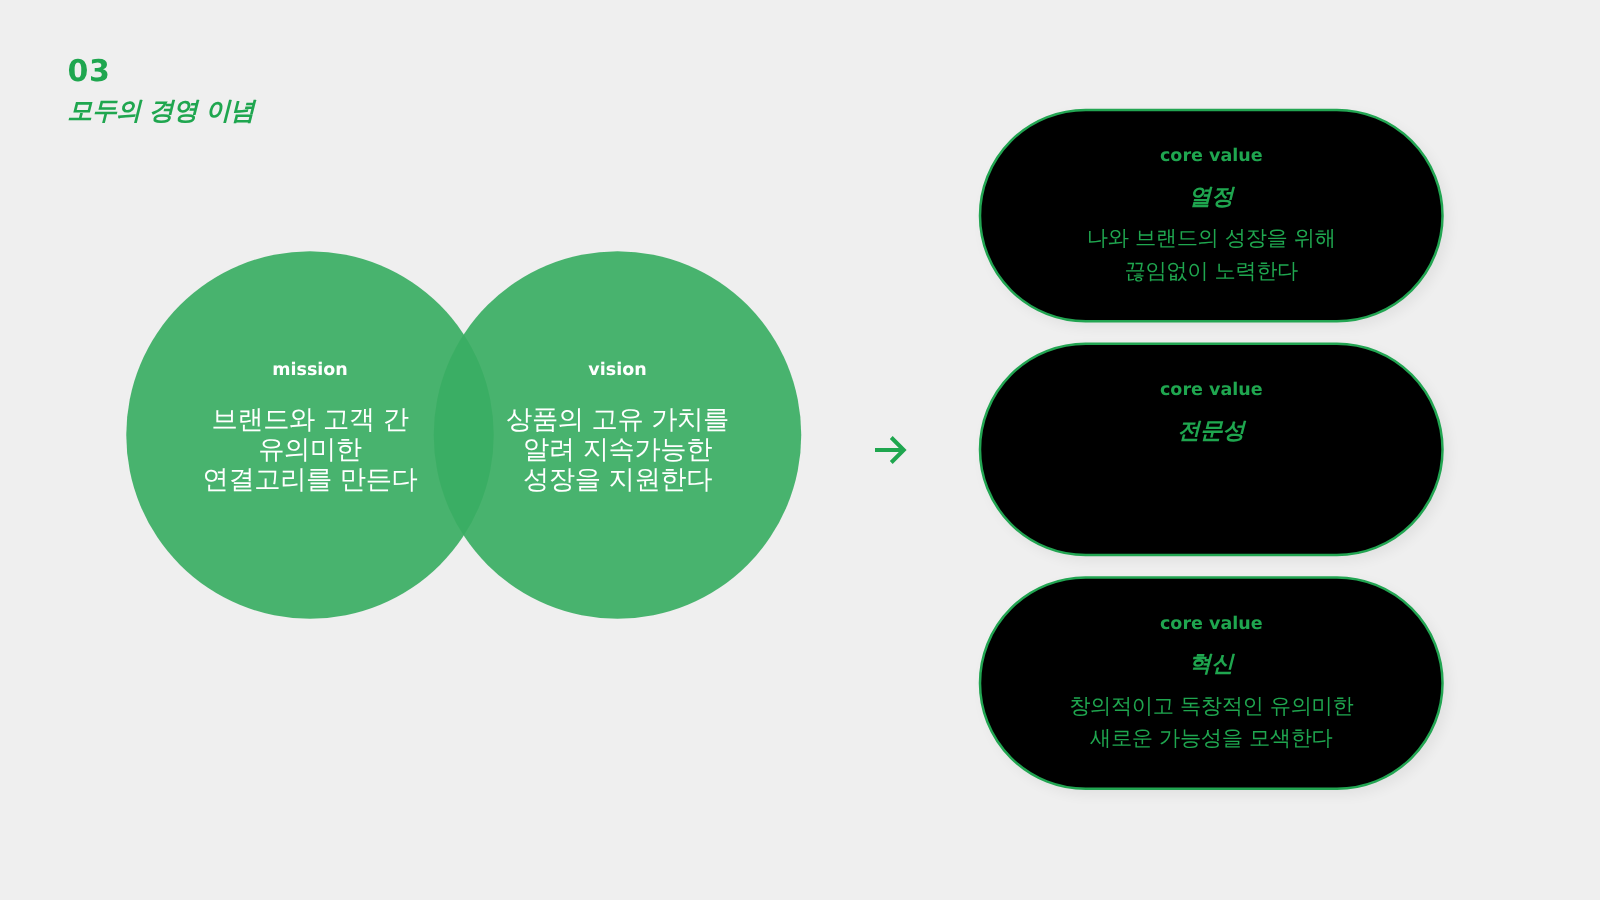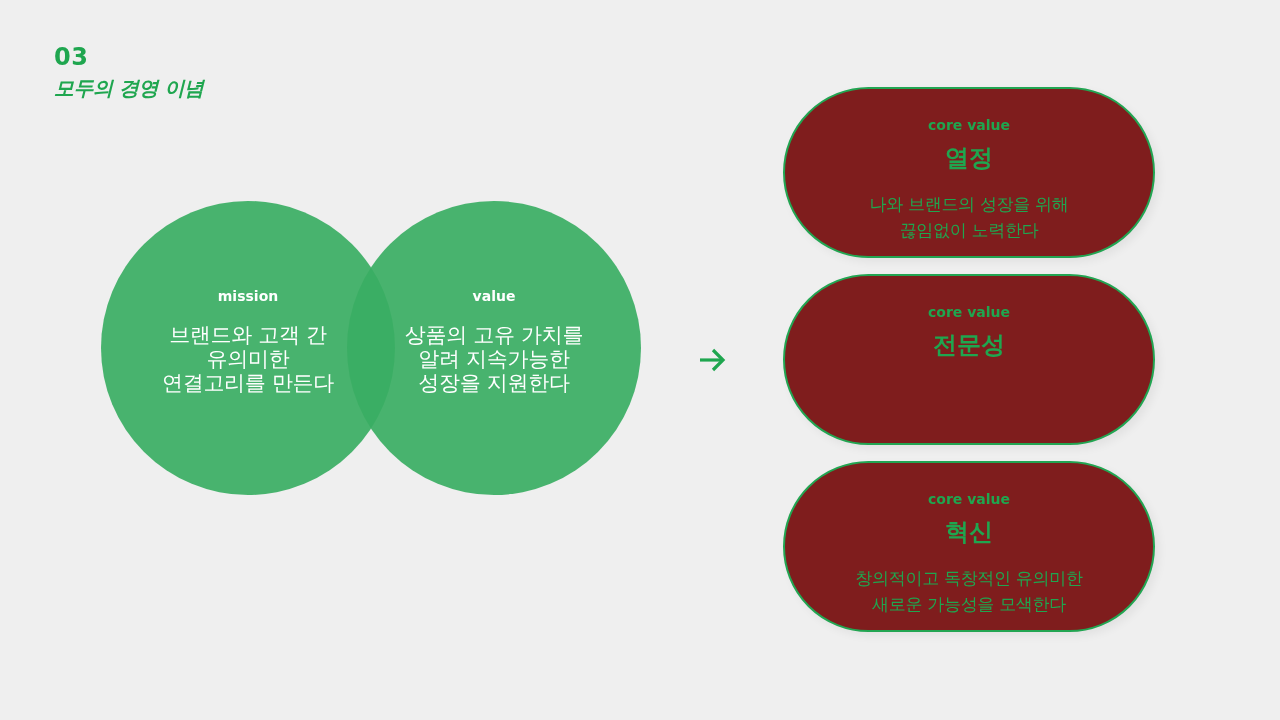--- a/index.html
+++ b/index.html
@@ -27,50 +27,50 @@
     }
     .circle-text.left { left: 101px; }
     .circle-text.right { left: 347px; }
     .circle-label { margin-top: 86px; font-size: 14px; font-weight: bold; line-height: 18px; }
     .circle-body { margin-top: 18px; font-size: 21px; line-height: 24px; letter-spacing: -0.3px; white-space: pre-line; }
 
     .arrow { position: absolute; left: 698px; top: 346px; width: 30px; height: 28px; }
 
     .pill {
       position: absolute; left: 783px; width: 372px; height: 171px;
-      border: 2px solid #22a552; border-radius: 86px; background: #7f1d1d;
+      border: 2px solid #22a552; border-radius: 86px; background: #000000;
       box-shadow: 4px 4px 10px rgba(0,0,0,0.06);
       box-sizing: border-box;
       display: flex; flex-direction: column; align-items: center; text-align: center;
       color: #1fa64f;
     }
     .pill .pill-label { margin-top: 27px; font-size: 14px; font-weight: bold; line-height: 18px; }
-    .pill .pill-title { margin-top: 12px; font-size: 24px; font-weight: bold; line-height: 24px; }
-    .pill .pill-body { margin-top: 21px; font-size: 17px; line-height: 26px; letter-spacing: -0.3px; white-space: pre-line; }
+    .pill .pill-title { margin-top: 12px; font-size: 18px; font-weight: bold; line-height: 24px; font-style: italic; }
+    .pill .pill-body { margin-top: 8px; font-size: 17px; line-height: 26px; letter-spacing: -0.3px; white-space: pre-line; }
   </style>
 </head>
 <body>
 
 <div class="header">
   <div class="num">03</div>
   <div class="title">모두의 경영 이념</div>
 </div>
 
 <div class="venn">
   <div class="circle left"></div>
   <div class="circle right"></div>
 
   <div class="circle-text left">
     <div class="circle-label">mission</div>
     <div class="circle-body">브랜드와 고객 간
 유의미한
 연결고리를 만든다</div>
   </div>
   <div class="circle-text right">
-    <div class="circle-label">value</div>
+    <div class="circle-label">vision</div>
     <div class="circle-body">상품의 고유 가치를
 알려 지속가능한
 성장을 지원한다</div>
   </div>
 </div>
 
 <svg class="arrow" viewBox="0 0 30 28">
   <line x1="2" y1="14" x2="25" y2="14" stroke="#1fa64f" stroke-width="3.2" stroke-linecap="butt"></line>
   <polyline points="15,4 25,14 15,24" fill="none" stroke="#1fa64f" stroke-width="3.2" stroke-linejoin="miter"></polyline>
 </svg>

